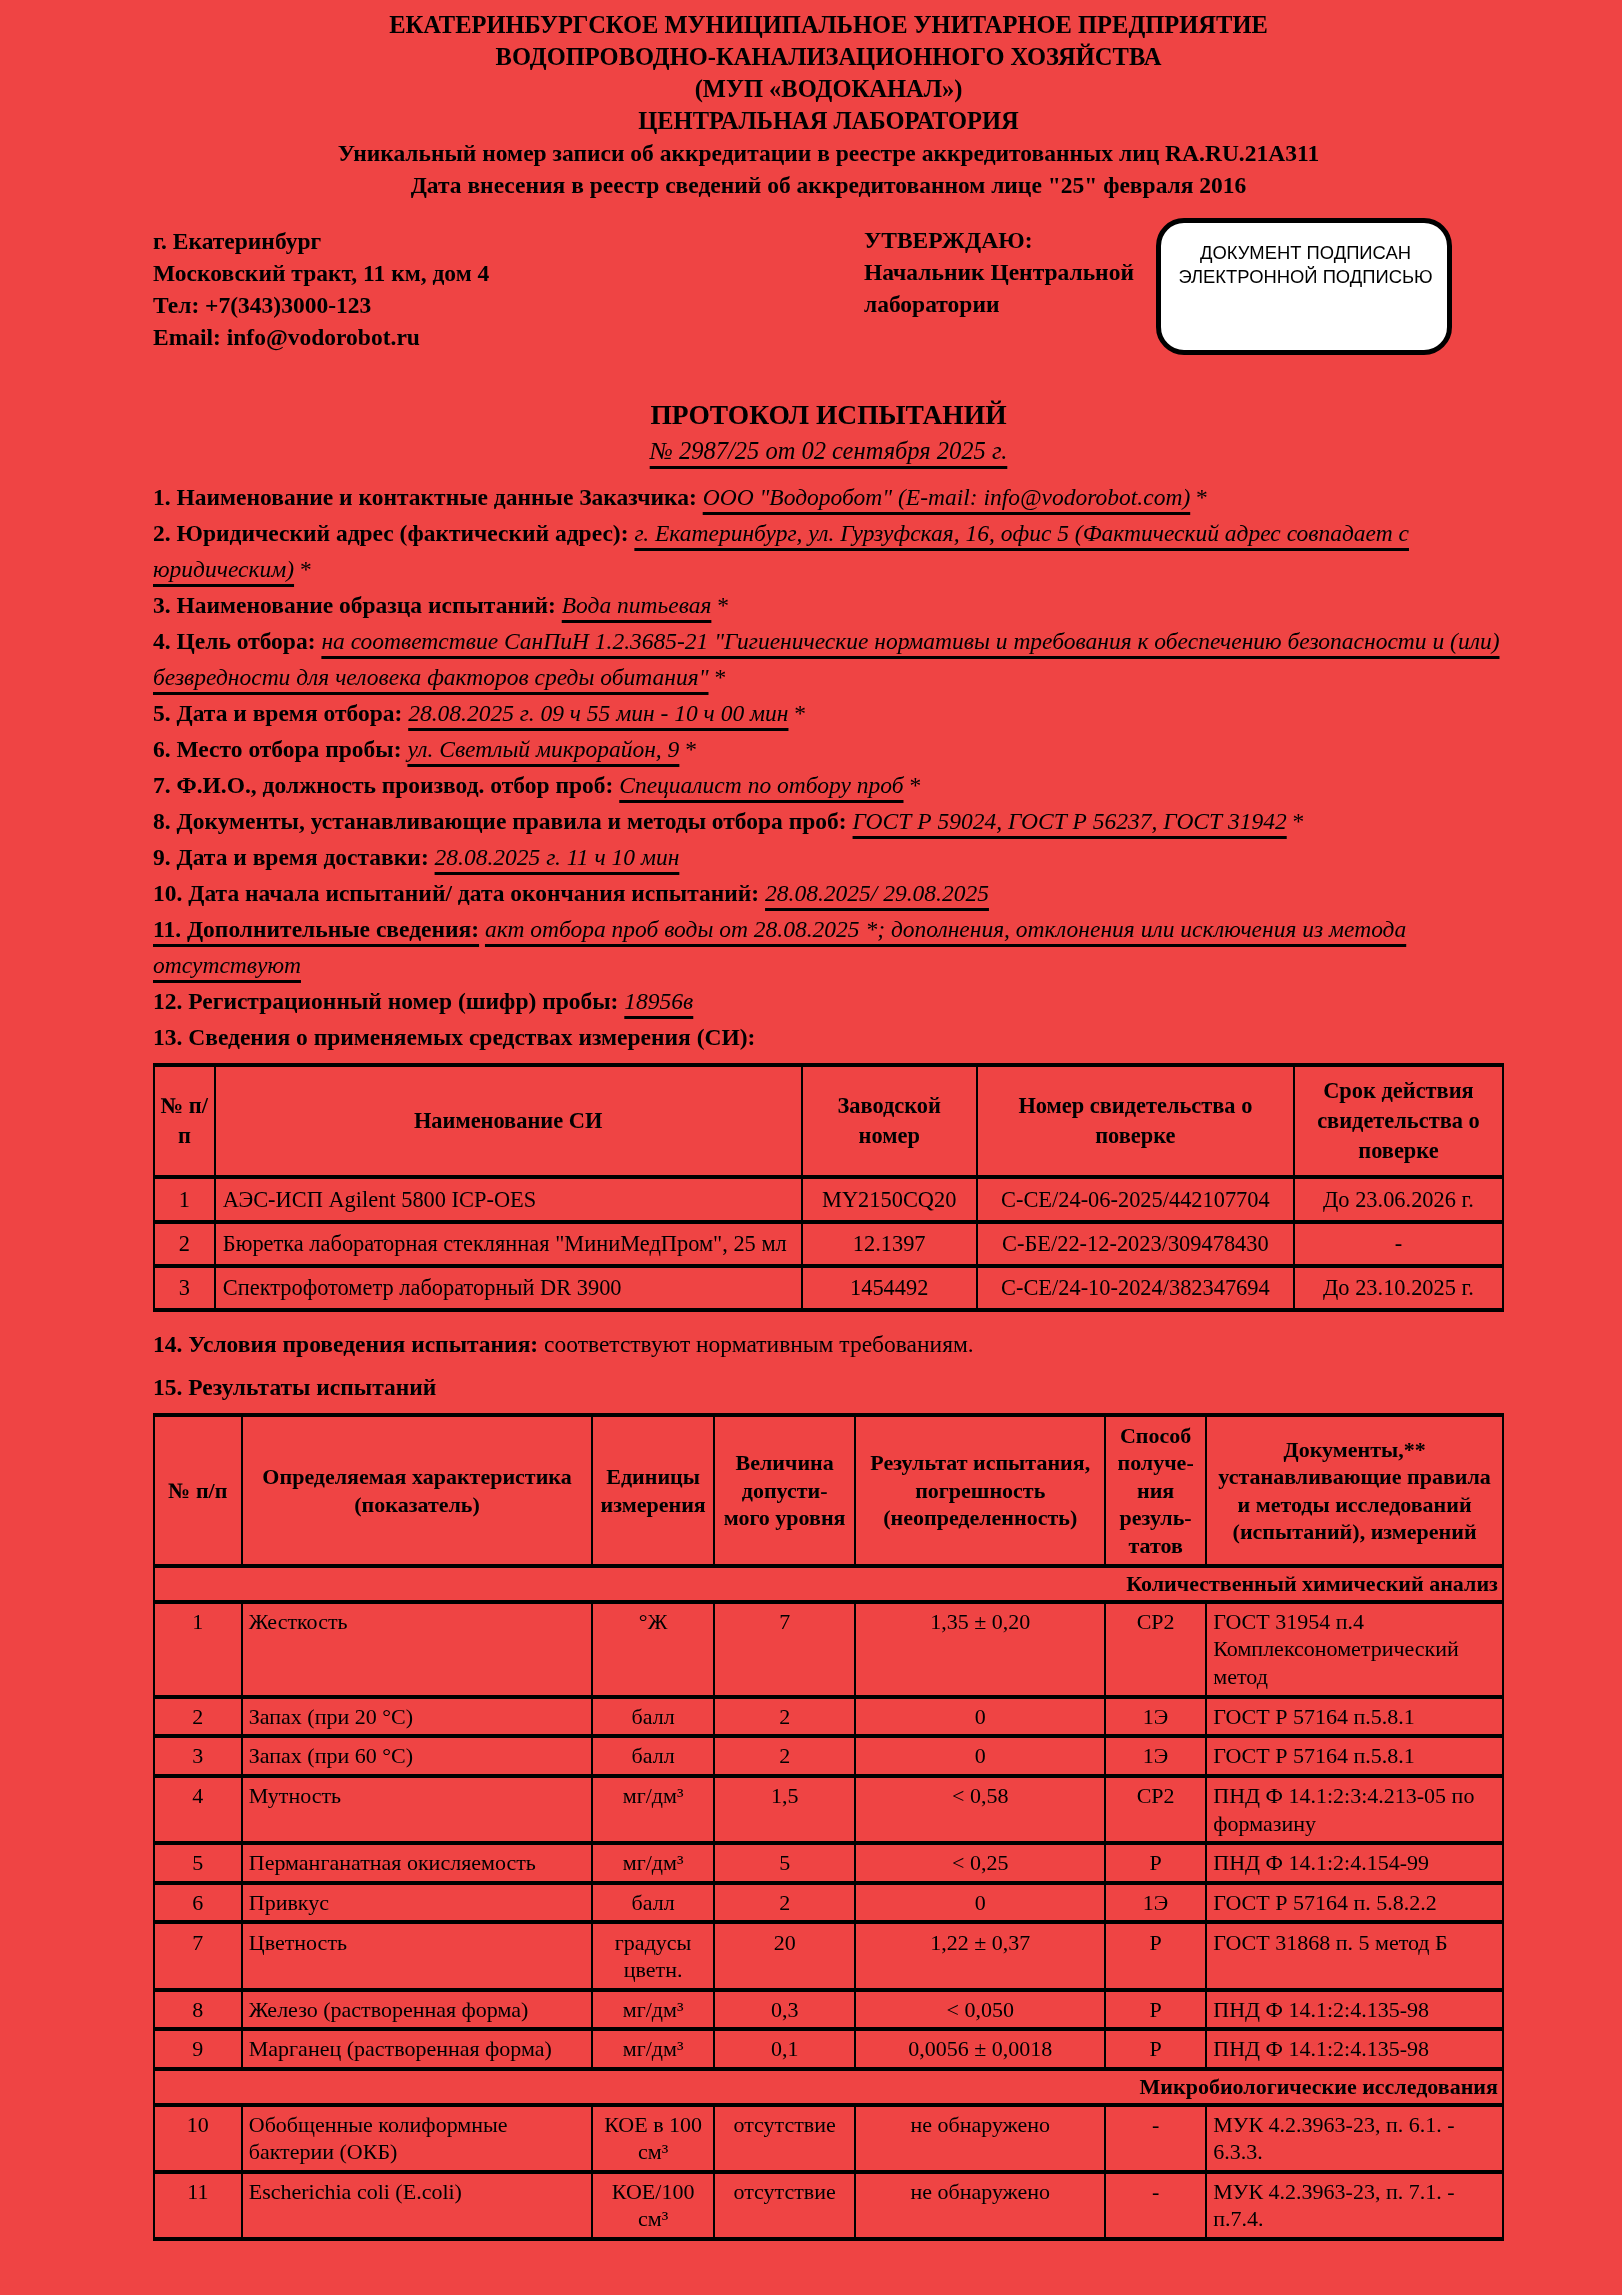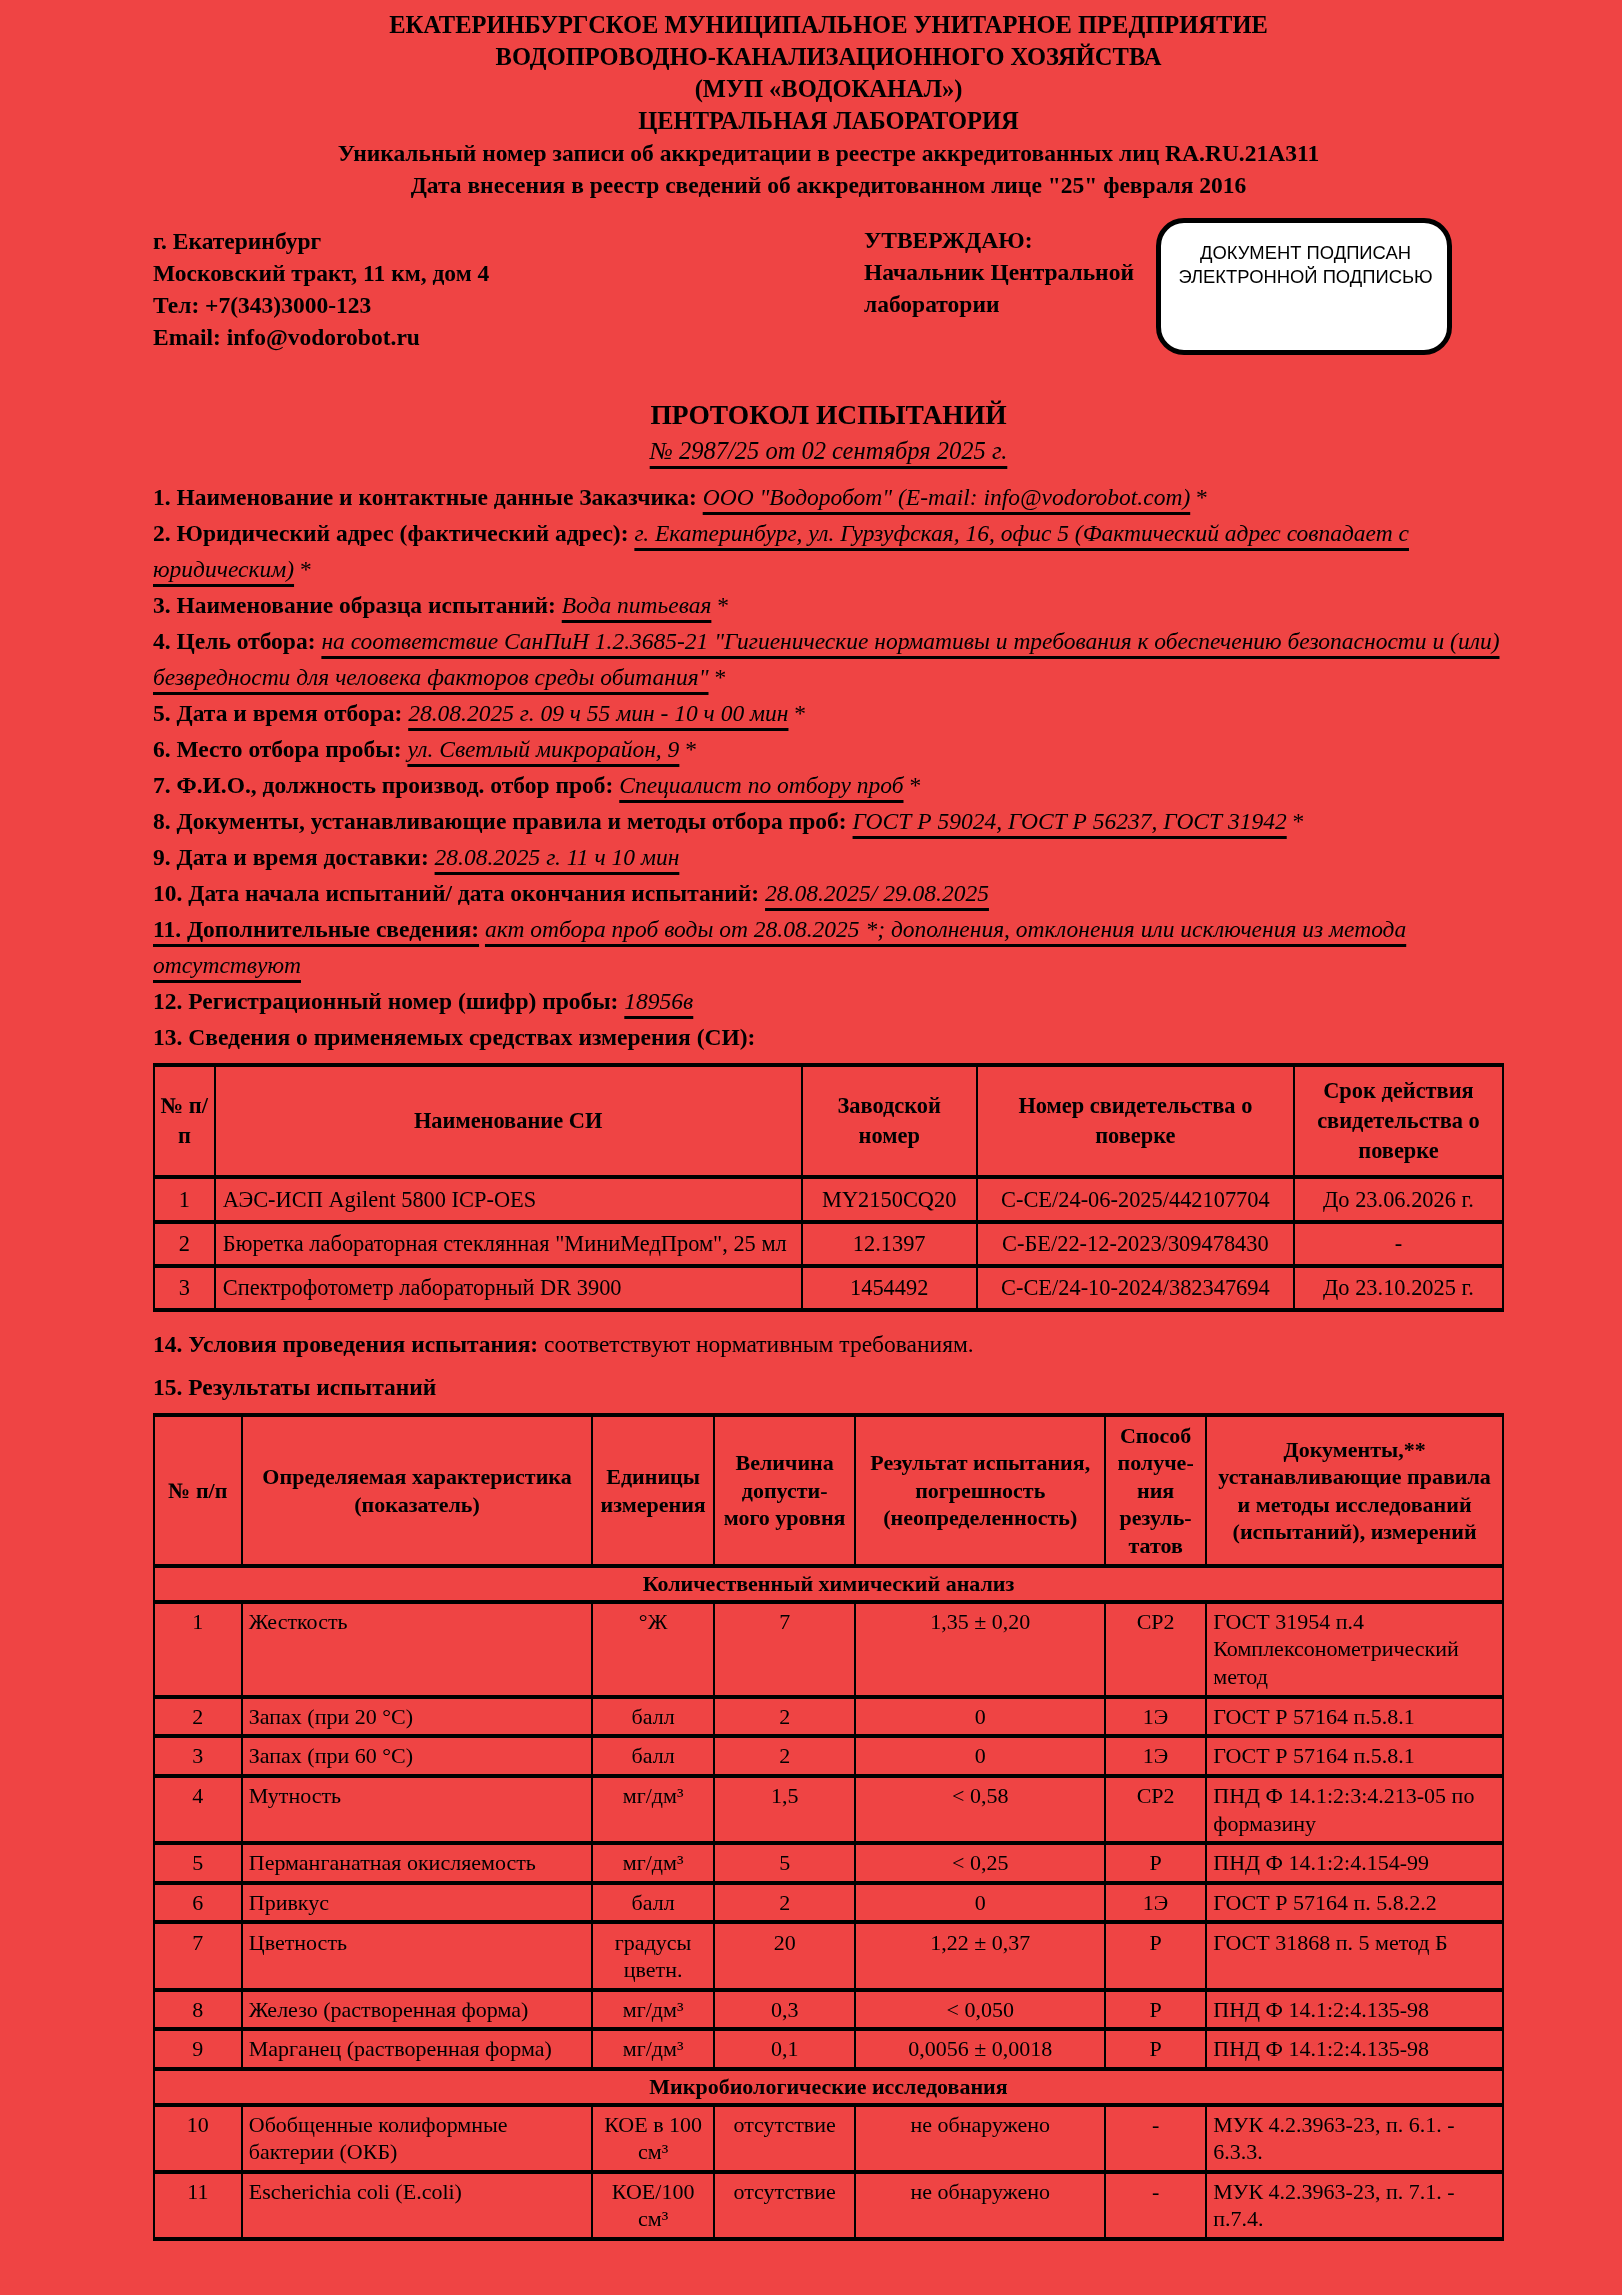--- a/index.html
+++ b/index.html
@@ -49,21 +49,21 @@
     border-left:2.5px solid #000;border-right:2.5px solid #000;
     border-top:4.6px solid #000;border-bottom:4.6px solid #000;
     box-sizing:border-box;word-wrap:break-word;
   }
   .si-table{margin-top:8.2px;font-size:22.4px;}
   .si-table th{font-weight:bold;text-align:center;padding:9.2px 5.1px;line-height:30px;}
   .si-table td{padding:5.1px 7.1px;line-height:30px;vertical-align:top;}
   .res-table{margin-top:9.2px;font-size:22px;}
   .res-table th{font-weight:bold;text-align:center;padding:5.1px 5.1px;line-height:27.5px;vertical-align:middle;}
   .res-table td{padding:4.1px 6.1px;line-height:27.5px;vertical-align:top;}
-  .res-table tr.section td{text-align:center;font-weight:bold;padding:2px 4.1px;line-height:27.5px;}
+  .res-table tr.section td{text-align:right;font-weight:bold;padding:2px 4.1px;line-height:27.5px;}
   .ac{text-align:center;}
   .al{text-align:left;}
   
   .p14{font-size:23.5px;margin:16.3px 0 0;line-height:32px;}
   .p15{font-size:23.5px;margin:11.2px 0 0;line-height:32px;font-weight:bold;}
 </style>
 </head>
 <body>
 
 <div class="page">

